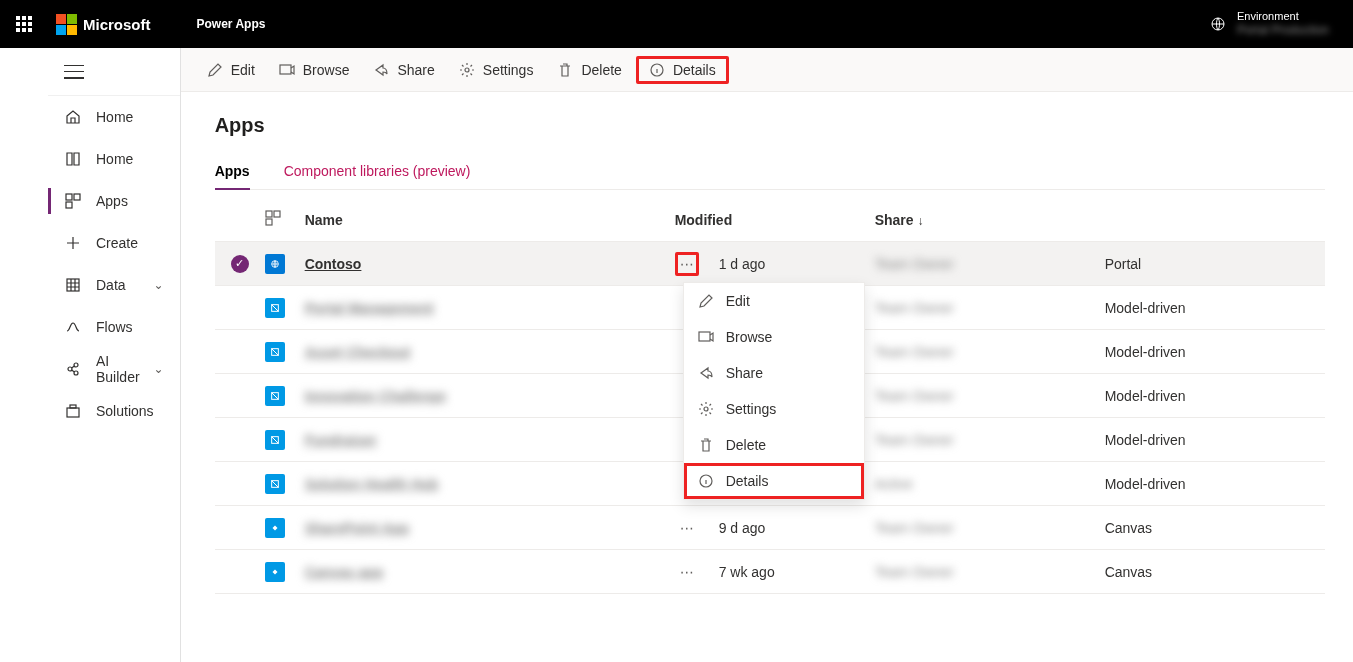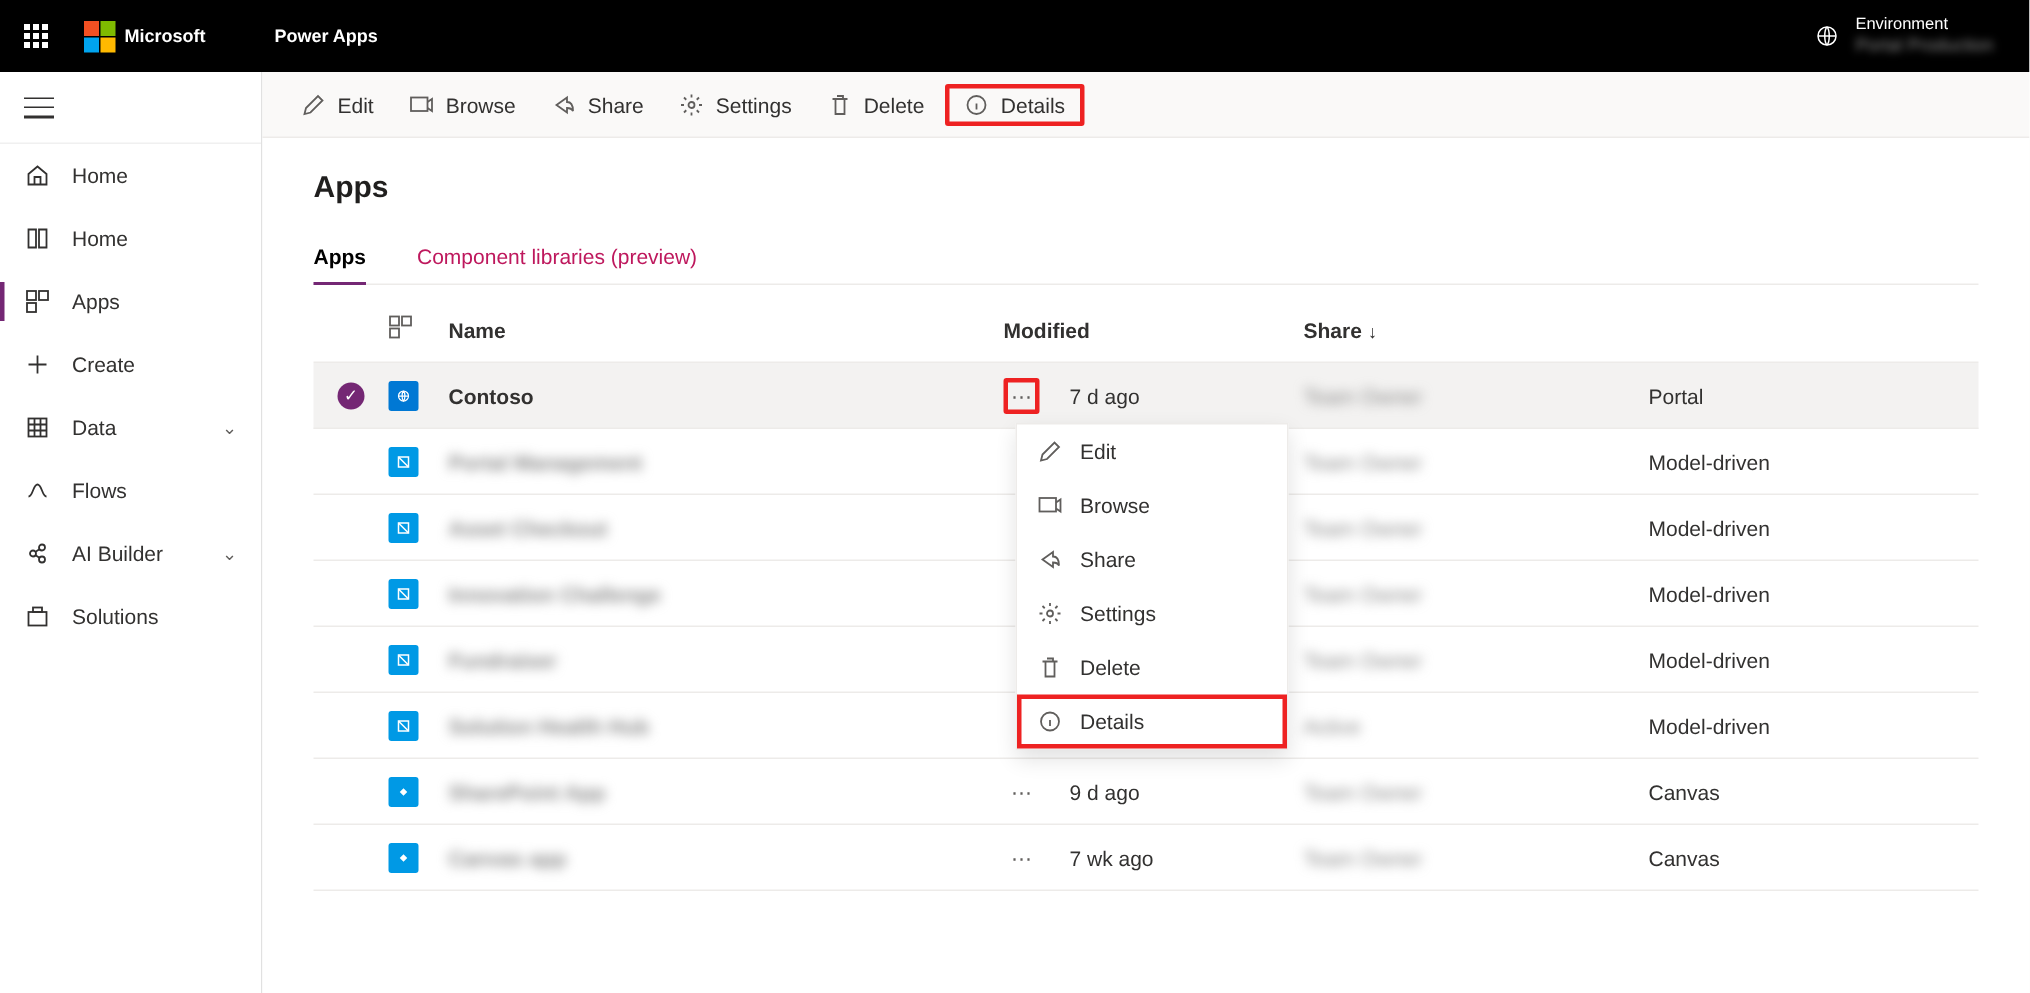--- a/index.html
+++ b/index.html
@@ -4,35 +4,35 @@
 <style>
   * { box-sizing: border-box; margin: 0; padding: 0; font-family: "Segoe UI", Arial, sans-serif; }
   body { width: 1353px; height: 662px; background: #fff; overflow: hidden; }
 
   
   .topbar { height: 48px; background: #000; display: flex; align-items: center; color: #fff; padding: 0 8px; justify-content: space-between; }
   .topbar-left { display: flex; align-items: center; gap: 16px; }
   .waffle { width: 32px; height: 32px; display: flex; align-items: center; justify-content: center; cursor: pointer; }
   .waffle-grid { display: grid; grid-template-columns: repeat(3,4px); grid-template-rows: repeat(3,4px); gap: 2px; }
   .waffle-grid span { background: #fff; width: 4px; height: 4px; }
-  .ms-logo { display: flex; align-items: center; gap: 6px; font-size: 12px; font-weight: 600; }
+  .ms-logo { display: flex; align-items: center; gap: 6px; font-size: 15px; font-weight: 600; }
   .ms-squares { display: grid; grid-template-columns: 10px 10px; grid-template-rows: 10px 10px; gap: 1px; }
   .sq-r { background:#f25022; } .sq-g{background:#7fba00;} .sq-b{background:#00a4ef;} .sq-y{background:#ffb900;}
   .product { font-size: 12px; font-weight: 600; margin-left: 30px; }
   .topbar-right { display: flex; align-items: center; gap: 10px; padding-right: 16px; }
   .env-icon { width:18px; height:18px; display:flex; align-items:center; justify-content:center; }
   .env-block { display:flex; flex-direction:column; font-size:11px; line-height:1.2; }
   .env-block .env-label { color:#fff; font-size:11px; }
   .env-block .env-val { color:#888; font-size:12px; filter: blur(3px); }
 
   
   .shell { display:flex; height:calc(100% - 48px); }
 
   
-  .sidebar { width:210px; border-right:1px solid #e1e1e1; background:#fff; display:flex; flex-direction:column; }
+  .sidebar { width:210px; border-right:1px solid #e1e1e1; background:#fff; display:flex; flex-direction:column;padding-left:48px; }
   .hamburger-row { height:48px; display:flex; align-items:center; padding-left:16px; border-bottom:1px solid #f0f0f0; }
   .hamburger { width:20px; height:14px; display:flex; flex-direction:column; justify-content:space-between; cursor:pointer; }
   .hamburger span { height:1.5px; background:#323130; }
   .nav-item { height:42px; display:flex; align-items:center; padding:0 16px; gap:14px; font-size:14px; color:#323130; cursor:pointer; position:relative; }
   .nav-item.active { background:#fff; }
   .nav-item.active::before { content:""; position:absolute; left:0; top:8px; bottom:8px; width:3px; background:#742774; }
   .nav-item .chev { margin-left:auto; font-size:12px; color:#605e5c; }
   .nav-icon { width:18px; height:18px; display:flex; align-items:center; justify-content:center; color:#323130; flex-shrink:0; }
 
   
@@ -49,21 +49,21 @@
   .tab { padding:0 0 10px 0; font-size:14px; color:#be185d; cursor:pointer; position:relative; }
   .tab.active { font-weight:600; color:#000; }
   .tab.active::after { content:""; position:absolute; left:0; right:0; bottom:-1px; height:2px; background:#742774; }
 
   
   .grid { width:100%; }
   .grid-head, .grid-row { display:grid; grid-template-columns: 50px 40px 370px 200px 230px 220px; align-items:center; height:44px; font-size:14px; }
   .grid-head { color:#323130; font-weight:600; border-bottom:1px solid #edebe9; }
   .grid-row { border-bottom:1px solid #edebe9; color:#323130; position:relative; }
   .grid-row.selected { background:#f3f2f1; }
-  .col-name { font-weight:600; }
+  .col-name { font-weight:600;text-decoration:underline; }
   .col-modified { display:flex; align-items:center; gap:20px; }
   .row-more { width:24px; height:24px; display:flex; align-items:center; justify-content:center; color:#605e5c; cursor:pointer; border-radius:2px; }
   .row-more.highlight { border:3px solid #e22; }
   .blur { filter: blur(4px); color:#888; }
   .check-circle { width:18px; height:18px; border-radius:50%; background:#742774; display:flex; align-items:center; justify-content:center; color:#fff; font-size:11px; }
   .app-icon { width:20px; height:20px; background:#0099e5; display:flex; align-items:center; justify-content:center; color:#fff; font-size:11px; border-radius:2px; }
   .app-icon.portal { background:#0078d4; }
 
   
   .ctx-menu { position:absolute; top:40px; left:468px; width:182px; background:#fff; border:1px solid #edebe9; box-shadow:0 6px 14px rgba(0,0,0,.12); z-index:10; }
@@ -288,21 +288,21 @@
                 <span class="app-icon portal">
                   <svg viewBox="0 0 12 12" width="10" height="10" fill="none" stroke="#fff" stroke-width="1">
                     <circle cx="6" cy="6" r="4"></circle>
                     <path d="M2 6h8M6 2c1.5 1.5 1.5 6.5 0 8M6 2c-1.5 1.5-1.5 6.5 0 8"></path>
                   </svg>
                 </span>
               </span>
               <span class="col-name">Contoso</span>
               <span class="col-modified">
                 <span class="row-more highlight">⋯</span>
-                <span>7 d ago</span>
+                <span>1 d ago</span>
               </span>
               <span class="blur">Team Owner</span>
               <span>Portal</span>
               <div class="ctx-menu">
                 <div class="ctx-item">
                   <span class="ctx-icon">
                     <svg viewBox="0 0 16 16" width="16" height="16" fill="none" stroke="#605e5c" stroke-width="1.2">
                       <path d="M2 14l1-4 8-8 3 3-8 8-4 1z"></path>
                     </svg>
                   </span>

